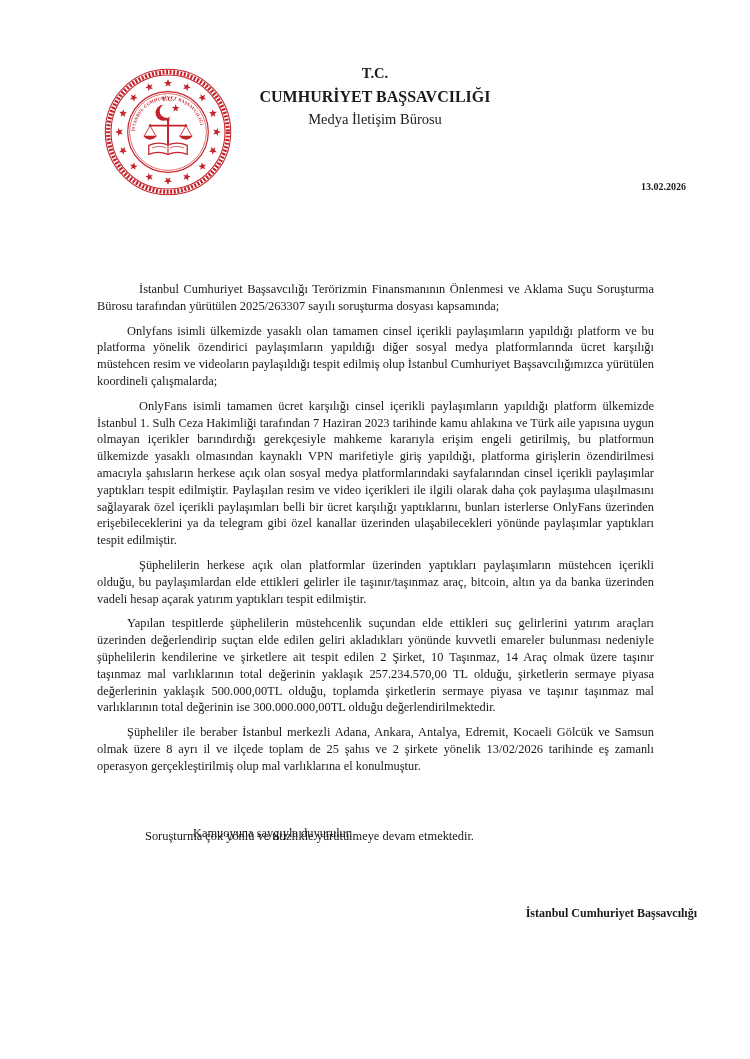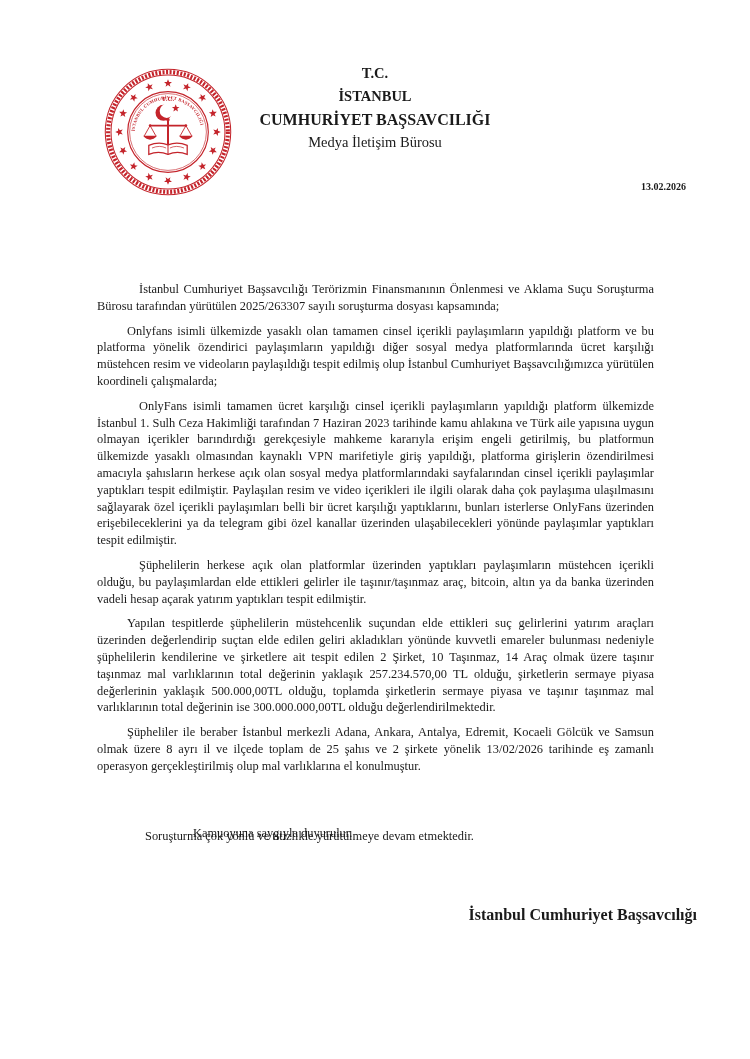--- a/index.html
+++ b/index.html
@@ -45,21 +45,21 @@
     text-align:justify;
   }
   .indent-lg { text-indent:42px; }
   .indent-sm { text-indent:30px; }
 
   .closing-1 { position:absolute; left:145px; top:794px; font-size:12.4px;margin-top:35px; }
   .closing-2 { position:absolute; left:145px; top:826px; font-size:12.4px;margin-left:48px; }
 
   .signature {
     position:absolute; top:906px; right:53px; left:0;
-    text-align:right; font-weight:bold; font-size:16px;margin-left:8px;
+    text-align:right; font-weight:bold; font-size:12px;margin-left:8px;
   }
 </style>
 </head>
 <body>
 
 <div class="page">
 
   <svg class="seal" viewBox="0 0 200 200">
     <defs>
       <path id="star" d="M0,-6.5 L1.8,-2 L6.2,-2 L2.6,0.9 L3.8,5.3 L0,2.6 L-3.8,5.3 L-2.6,0.9 L-6.2,-2 L-1.8,-2 Z" fill="#c4242b"></path>
@@ -122,21 +122,20 @@
       <path d="M75,125 Q87,120 97,125 M103,125 Q113,120 125,125" fill="none" stroke="#c4242b" stroke-width="1.1"></path>
     </g>
 
     <text font-family="Liberation Serif, DejaVu Serif, serif" font-size="7" font-weight="bold" fill="#c4242b" letter-spacing="0.4">
       <textPath href="#ringTextPath" startOffset="50%" text-anchor="middle">İSTANBUL CUMHURİYET BAŞSAVCILIĞI</textPath>
     </text>
   </svg>
 
   <div class="letterhead-text">
     <div class="lh-line1">T.C.</div>
-    <div class="lh-line2">İSTANBUL</div>
     <div class="lh-line3">CUMHURİYET BAŞSAVCILIĞI</div>
     <div class="lh-line4">Medya İletişim Bürosu</div>
   </div>
 
   <div class="date">13.02.2026</div>
 
 
   <div class="content">
     <p class="indent-lg">İstanbul Cumhuriyet Başsavcılığı Terörizmin Finansmanının Önlenmesi ve Aklama Suçu Soruşturma Bürosu tarafından yürütülen 2025/263307 sayılı soruşturma dosyası kapsamında;</p>
     <p class="indent-sm">Onlyfans isimli ülkemizde yasaklı olan tamamen cinsel içerikli paylaşımların yapıldığı platform ve bu platforma yönelik özendirici paylaşımların yapıldığı diğer sosyal medya platformlarında ücret karşılığı müstehcen resim ve videoların paylaşıldığı tespit edilmiş olup İstanbul Cumhuriyet Başsavcılığımızca yürütülen koordineli çalışmalarda;</p>

